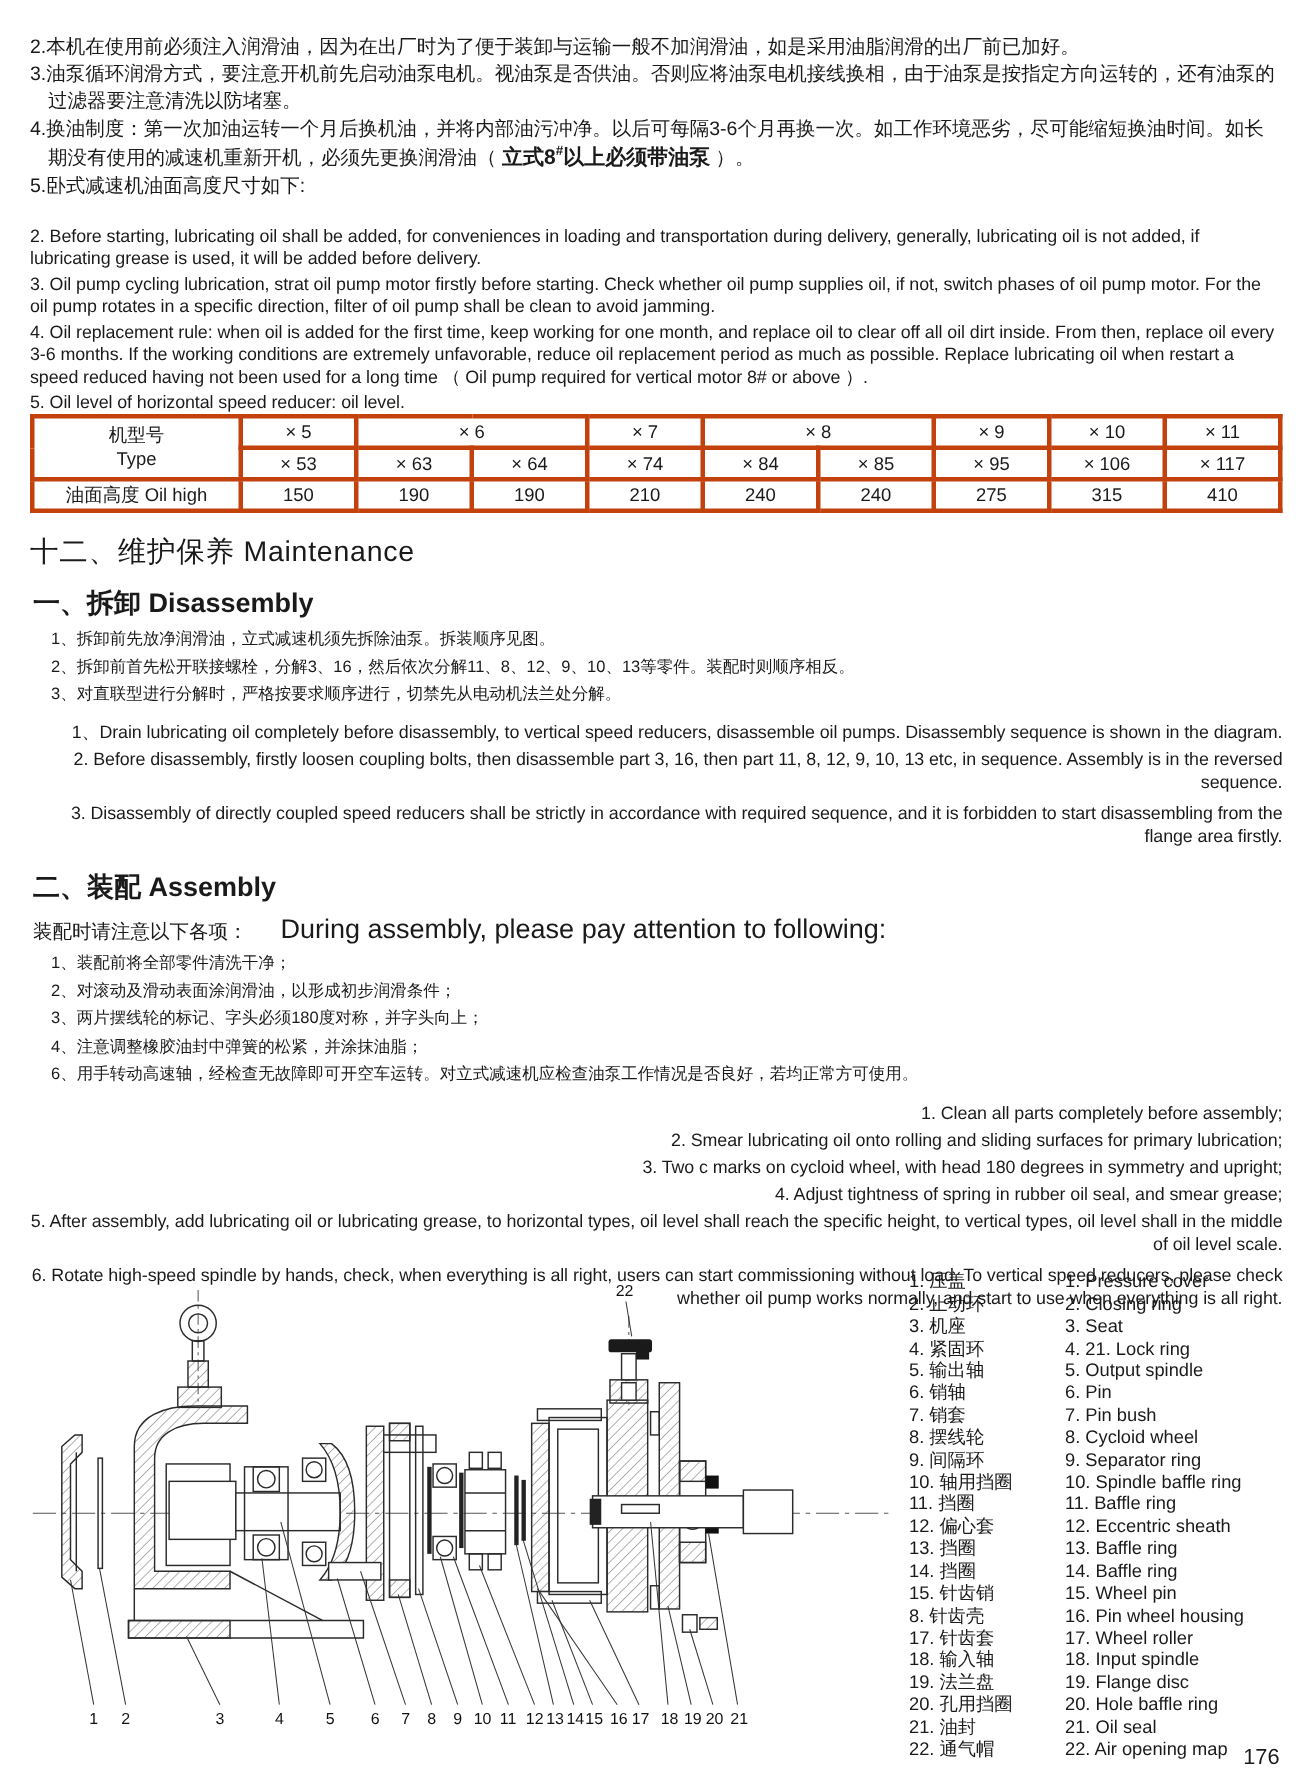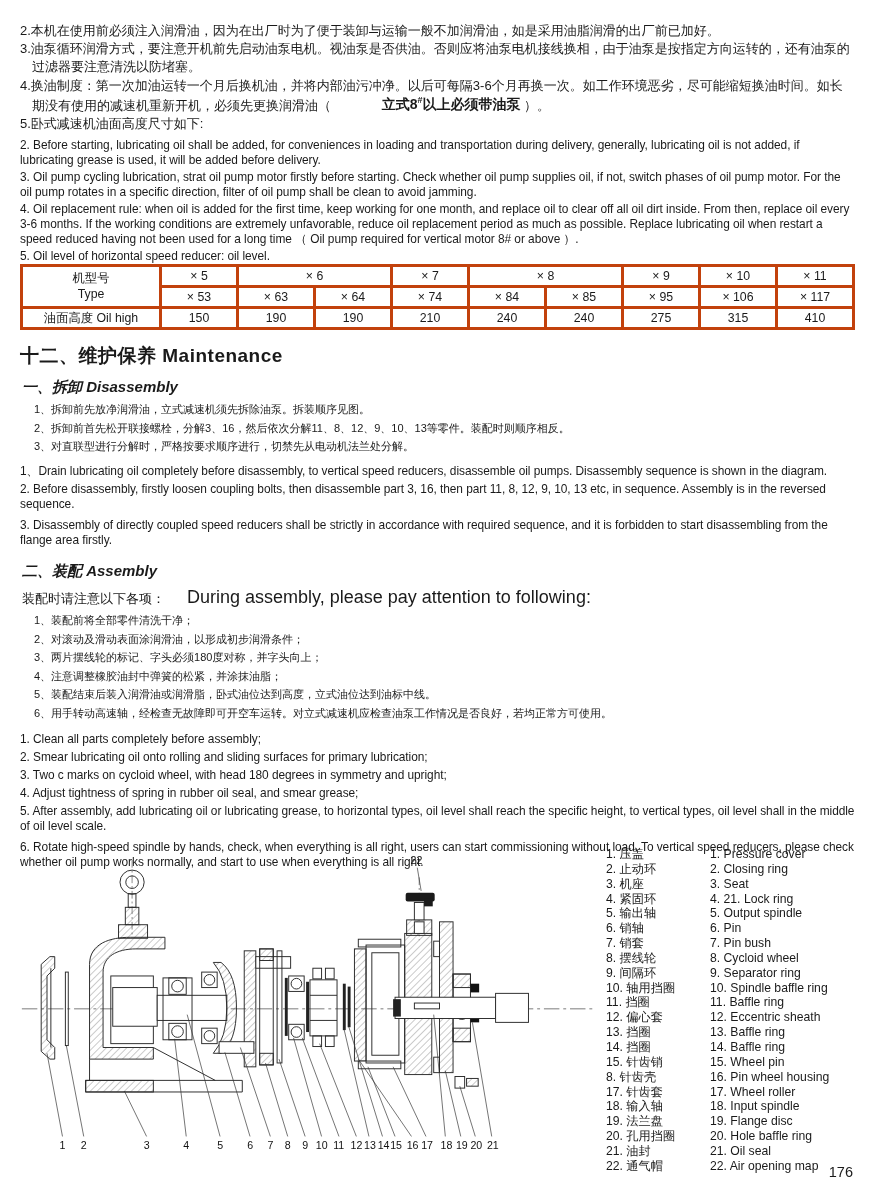--- a/index.html
+++ b/index.html
@@ -4,34 +4,34 @@
 <style>
   * { box-sizing: border-box; margin: 0; padding: 0; }
   html,body { background:#fff; }
   body {
     width: 875px; height: 1191px; position: relative; overflow: hidden;
     font-family: "Liberation Sans", "DejaVu Sans", sans-serif;
     color: #1a1a1a;
   }
   .flow { padding: 22px 20px 0 20px; }
   .cn-item { font-size: 13px; line-height: 1.4; padding-left: 12px; text-indent: -12px; }
-  .cn-item b { font-size: 14px; margin-left: 47px; }
+  .cn-item b { font-size: 14px; }
   .cn-item sup { font-size: 9px; }
   .en-item { font-size: 11.9px; line-height: 1.26; margin-top: 2px; letter-spacing: -0.05px; }
   .tbl-caption { text-align: right; font-size: 12.5px; margin: 3px 2px 3px 0; }
   table.t7 { width: 100%; border-collapse: collapse; table-layout: fixed; }
   table.t7 td { border: 3px solid #c2410c; height: 21px; text-align: center; font-size: 12.3px; vertical-align: middle; }
   table.t7 { border: 1.5px solid #222; }
   td.typecell { line-height: 1.25; }
-  h2.sec { font-size: 19px; font-weight: 700; margin: 13px 0 0 0; letter-spacing: 0.5px; }
-  h3.sub { font-size: 15px; font-weight: 700; margin: 9px 0 0 2px; font-style: italic; }
+  h2.sec { font-size: 19px; font-weight: 400; margin: 13px 0 0 0; letter-spacing: 0.5px; }
+  h3.sub { font-size: 18px; font-weight: 700; margin: 9px 0 0 2px; }
   .list-cn { margin-top: 5px; }
   .list-cn .cn-li { font-size: 11px; line-height: 1.42; margin-top: 3px; padding-left: 14px; }
   .list-en { margin-top: 5px; }
-  .list-en .en-li { font-size: 11.9px; line-height: 1.26; margin-top: 3px; letter-spacing: -0.05px; }
+  .list-en .en-li { font-size: 11.9px; line-height: 1.26; margin-top: 3px; letter-spacing: -0.05px; text-align: right; }
   .asm-intro { font-size: 13px; margin: 6px 0 0 2px; }
   .asm-intro .gap { display: inline-block; width: 22px; }
   .asm-intro .en-part { font-size: 18px; }
   .diagram-section { position: absolute; left: 18px; top: 843px; width: 840px; display: flex; }
   .parts { display: flex; margin-left: 6px; padding-top: 4px; }
   .parts .col { display: flex; flex-direction: column; }
   .parts .p-item { font-size: 12.2px; line-height: 14.85px; white-space: nowrap; }
   .col-cn { width: 104px; }
   .col-en { width: 148px; }
   .page-number { position: absolute; right: 22px; top: 1164px; font-size: 14.5px; }
@@ -42,21 +42,21 @@
 
 <div class="flow">
 
   <div>
     <p class="cn-item">2.本机在使用前必须注入润滑油，因为在出厂时为了便于装卸与运输一般不加润滑油，如是采用油脂润滑的出厂前已加好。</p>
     <p class="cn-item">3.油泵循环润滑方式，要注意开机前先启动油泵电机。视油泵是否供油。否则应将油泵电机接线换相，由于油泵是按指定方向运转的，还有油泵的过滤器要注意清洗以防堵塞。</p>
     <p class="cn-item"><span>4.换油制度：第一次加油运转一个月后换机油，并将内部油污冲净。以后可每隔3-6个月再换一次。如工作环境恶劣，尽可能缩短换油时间。如长期没有使用的减速机重新开机，必须先更换润滑油（ </span><b><span>立式8</span><sup>#</sup><span>以上必须带油泵</span></b><span> ）。</span></p>
     <p class="cn-item">5.卧式减速机油面高度尺寸如下:</p>
   </div>
 
-  <div style="margin-top:5px">
+  <div style="margin-top:17px">
     <p class="en-item">2. Before starting, lubricating oil shall be added, for conveniences in loading and transportation during delivery, generally, lubricating oil is not added, if lubricating grease is used, it will be added before delivery.</p>
     <p class="en-item">3. Oil pump cycling lubrication, strat oil pump motor firstly before starting. Check whether oil pump supplies oil, if not, switch phases of oil pump motor. For the oil pump rotates in a specific direction, filter of oil pump shall be clean to avoid jamming.</p>
     <p class="en-item">4. Oil replacement rule: when oil is added for the first time, keep working for one month, and replace oil to clear off all oil dirt inside. From then, replace oil every 3-6 months. If the working conditions are extremely unfavorable, reduce oil replacement period as much as possible. Replace lubricating oil when restart a speed reduced having not been used for a long time （ Oil pump required for vertical motor 8# or above ）.</p>
     <p class="en-item">5. Oil level of horizontal speed reducer: oil level.</p>
   </div>
 
   <table class="t7">
     <colgroup>
       <col style="width:139px">
         <col>
@@ -123,21 +123,20 @@
     <p class="en-li" style="margin-top:6px">3. Disassembly of directly coupled speed reducers shall be strictly in accordance with required sequence, and it is forbidden to start disassembling from the flange area firstly.</p>
   </div>
 
   <h3 class="sub" style="margin-top:14px">二、装配   Assembly</h3>
   <p class="asm-intro"><span>装配时请注意以下各项：</span><span class="gap"></span><span class="en-part">During assembly, please pay attention to following:</span></p>
   <div class="list-cn">
     <p class="cn-li">1、装配前将全部零件清洗干净；</p>
     <p class="cn-li">2、对滚动及滑动表面涂润滑油，以形成初步润滑条件；</p>
     <p class="cn-li">3、两片摆线轮的标记、字头必须180度对称，并字头向上；</p>
     <p class="cn-li">4、注意调整橡胶油封中弹簧的松紧，并涂抹油脂；</p>
-    <p class="cn-li">5、装配结束后装入润滑油或润滑脂，卧式油位达到高度，立式油位达到油标中线。</p>
     <p class="cn-li">6、用手转动高速轴，经检查无故障即可开空车运转。对立式减速机应检查油泵工作情况是否良好，若均正常方可使用。</p>
   </div>
   <div class="list-en" style="margin-top:10px">
     <p class="en-li">1. Clean all parts completely before assembly;</p>
     <p class="en-li">2. Smear lubricating oil onto rolling and sliding surfaces for primary lubrication;</p>
     <p class="en-li">3. Two c marks on cycloid wheel, with head 180 degrees in symmetry and upright;</p>
     <p class="en-li">4. Adjust tightness of spring in rubber oil seal, and smear grease;</p>
     <p class="en-li">5. After assembly, add lubricating oil or lubricating grease,  to horizontal types, oil level shall reach the specific height, to vertical types,  oil level shall in the middle of oil level scale.</p>
     <p class="en-li" style="margin-top:6px">6. Rotate high-speed spindle by hands, check, when everything is all right,  users can start commissioning without load. To vertical speed reducers, please check whether oil pump works normally, and start to use when everything is all right.</p>
   </div>

